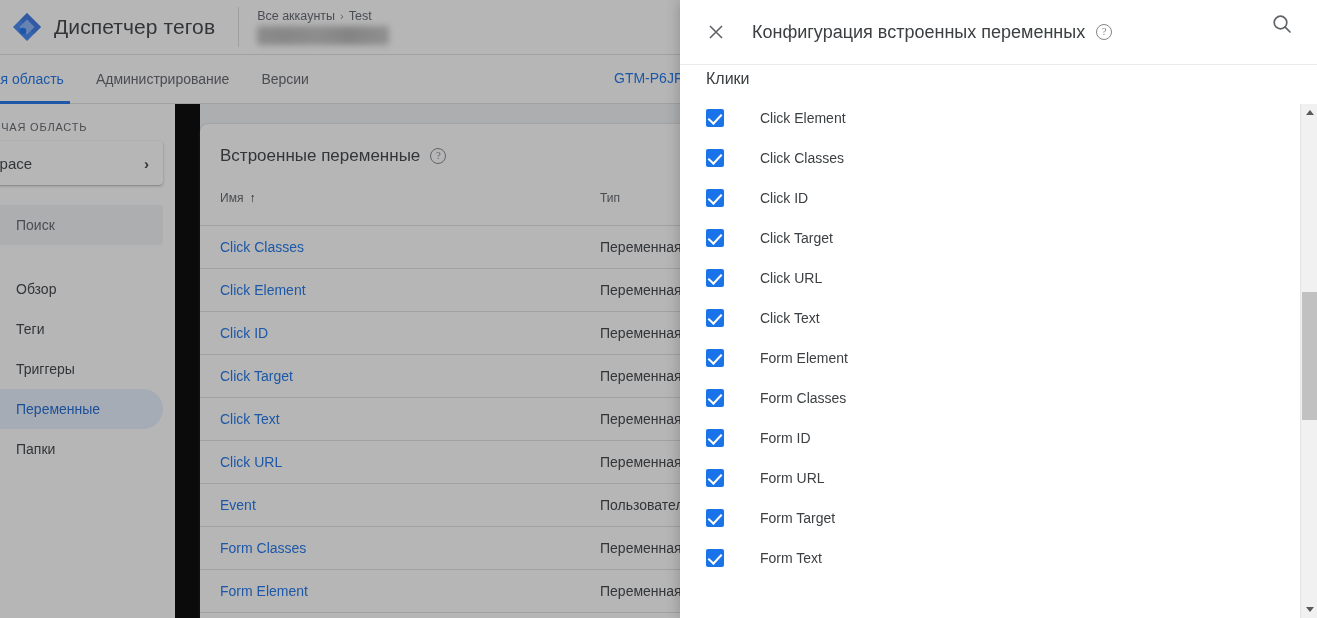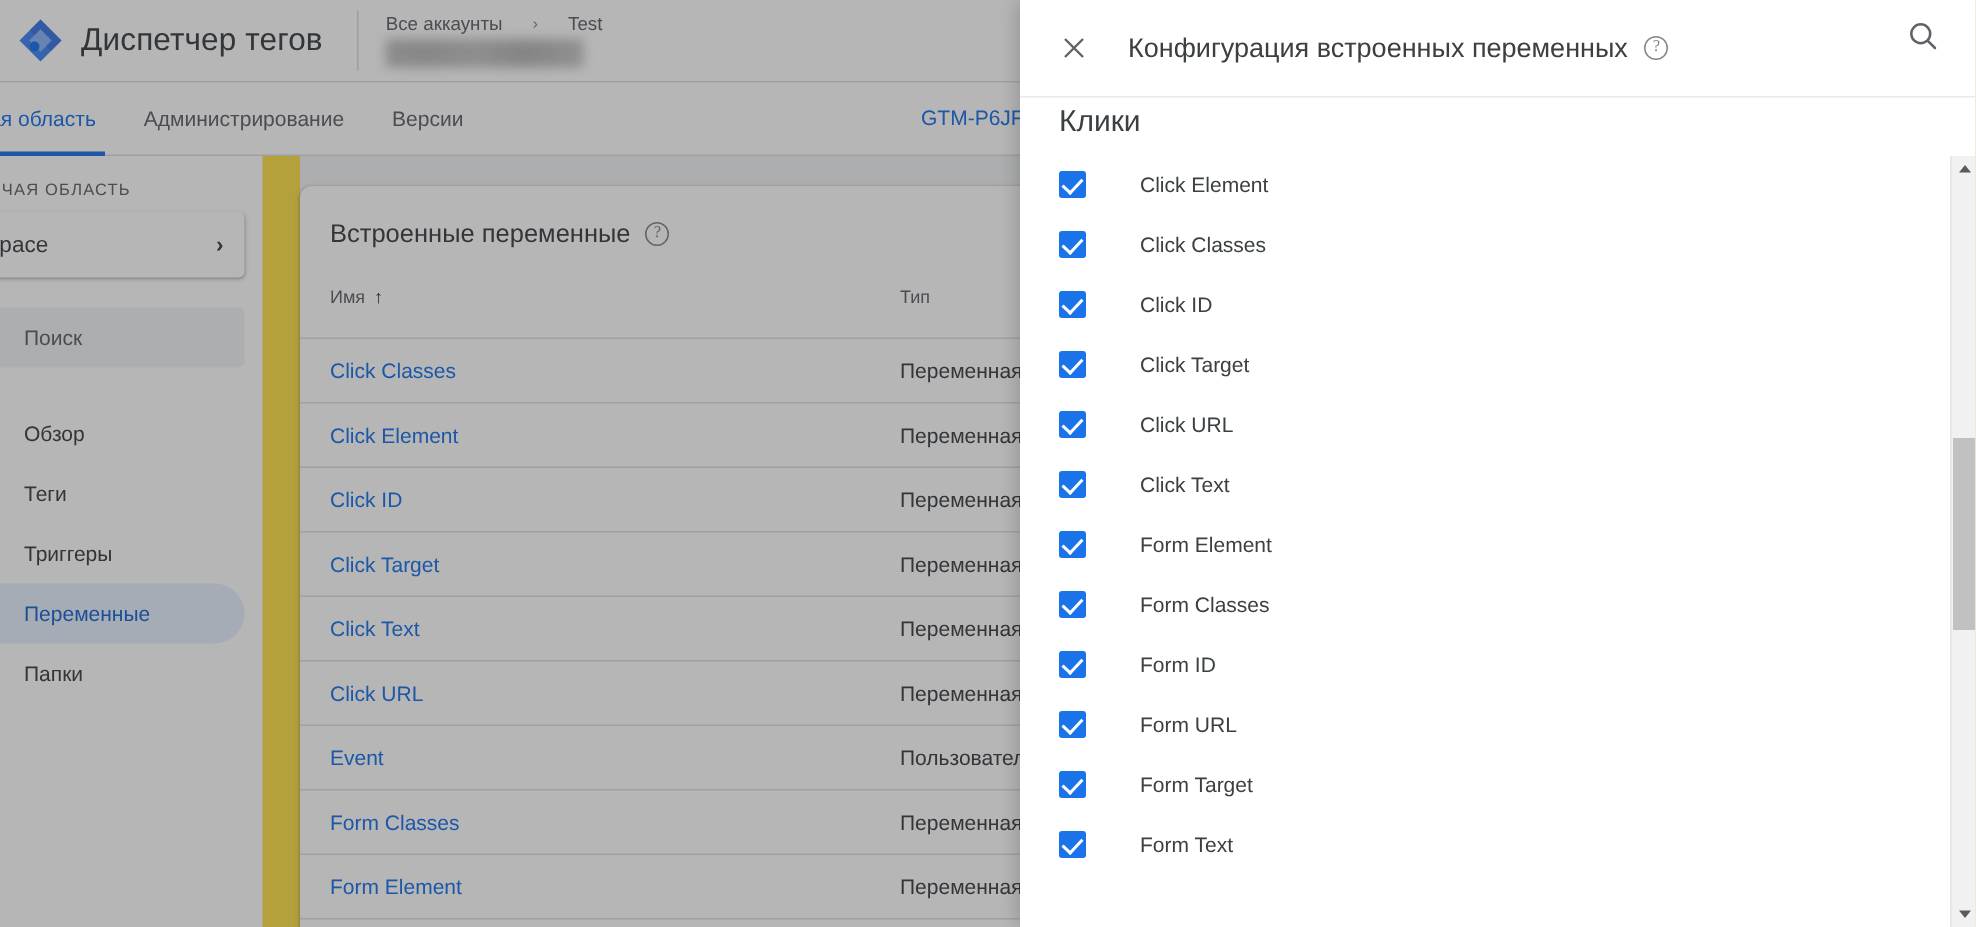--- a/index.html
+++ b/index.html
@@ -7,21 +7,21 @@
     width: 1317px; height: 618px;
     overflow: hidden;
     font-family: "Liberation Sans", sans-serif;
     background: #fff;
   }
   #root { position: relative; width: 1317px; height: 618px; }
 
   
   .app {
     position: absolute; inset: 0;
-    background: #fde047;
+    background: #000000;
   }
 
   .topbar {
     position: absolute; left: 0; top: 0; width: 1317px; height: 55px;
     background: #fff;
     border-bottom: 1px solid #e0e0e0;
     display: flex; align-items: center;
   }
   .gtm-logo {
     margin-left: 10px; width: 34px; height: 34px;
@@ -31,21 +31,21 @@
   .app-title {
     margin-left: 10px;
     font-size: 21px; color: #3c4043; font-weight: 400;
     letter-spacing: .1px;
   }
   .topbar-sep {
     width: 1px; height: 40px; background: #dadce0; margin-left: 23px;
   }
   .breadcrumb-wrap { margin-left: 18px; display: flex; flex-direction: column; gap: 3px; }
   .breadcrumb {
-    font-size: 12.5px; color: #5f6368; display: flex; align-items: center; gap: 20px;
+    font-size: 12.5px; color: #5f6368; display: flex; align-items: center; gap: 5px;
     white-space: nowrap;
   }
   .breadcrumb .sep { color: #80868b; font-size: 11px; }
   .account-blur {
     width: 132px; height: 19px;
     background: linear-gradient(90deg,#b6b6b6 0%,#aeaeae 20%,#b9b9b9 46%,#a9a9a9 70%,#bdbdbd 100%);
     filter: blur(3.4px);
     opacity: .85;
     border-radius: 2px;
   }
@@ -174,21 +174,21 @@
 
   .panel-body {
     position: absolute; left: 0; top: 50px; width: 637px; bottom: 0;
     overflow: hidden;
   }
   .panel-scroll {
     position: absolute; left: 0; top: 0; right: 22px; bottom: 0;
     padding: 0;
   }
   .group-title {
-    font-size: 20px; color: #3c4043;
+    font-size: 16px; color: #3c4043;
     padding: 20px 0 10px 26px;
     white-space: nowrap;
   }
   .chk-row {
     display: flex; align-items: center; height: 40px;
     padding-left: 26px;
   }
   .chk-rowwrap { position: relative; }
   .chk-rowwrap .line { bottom: 0; }
   .cb {

